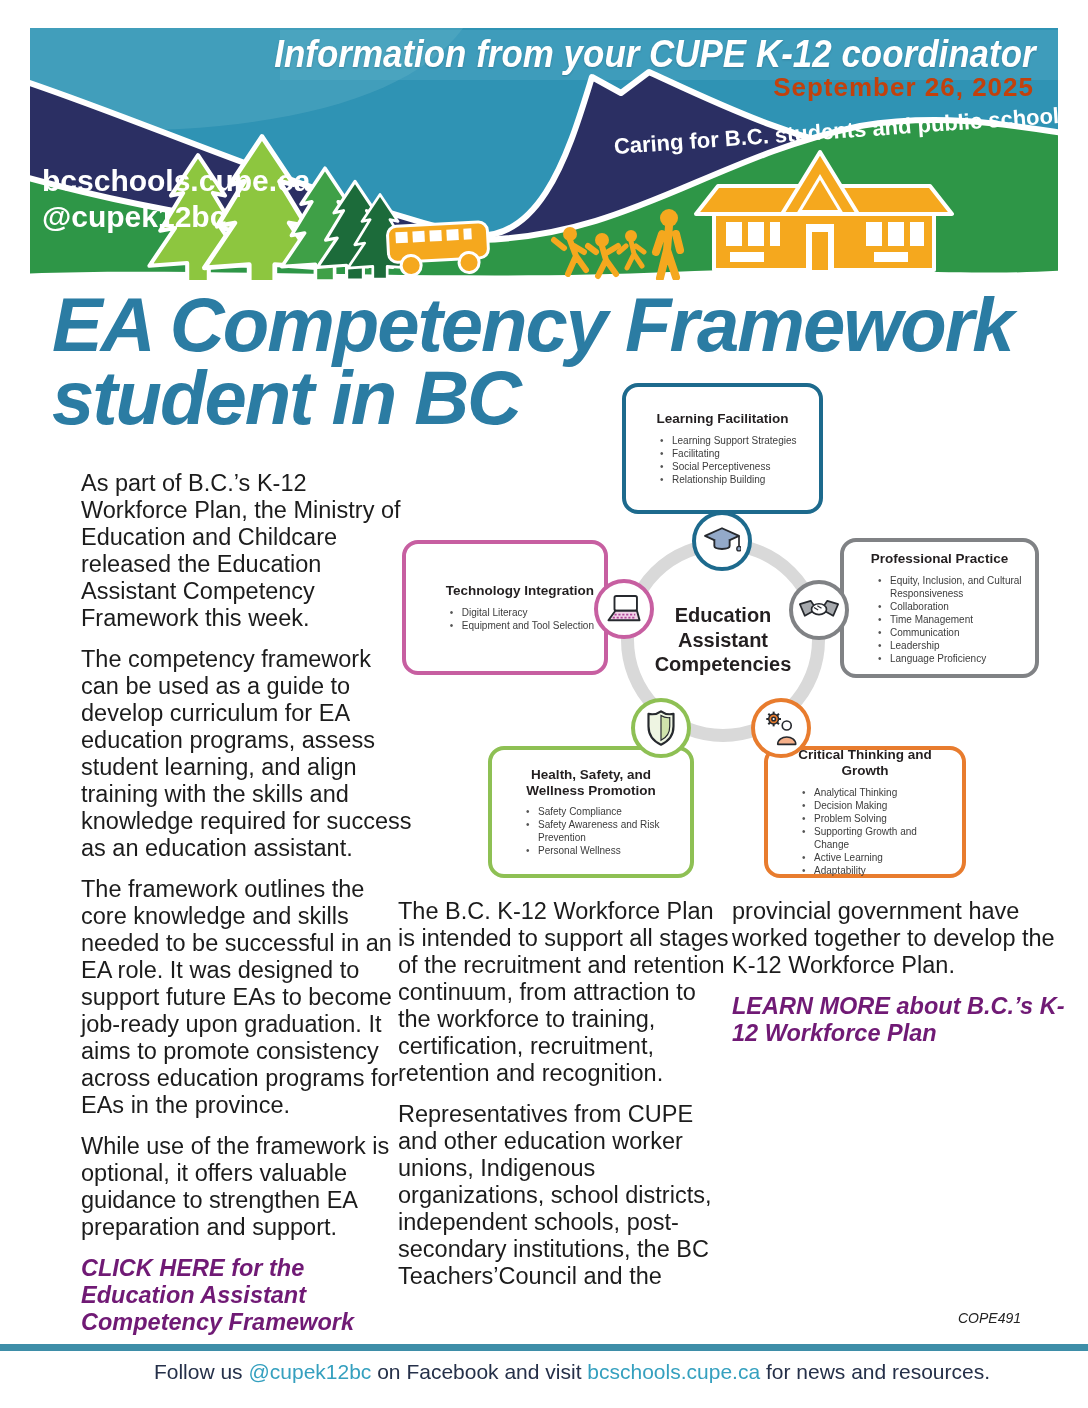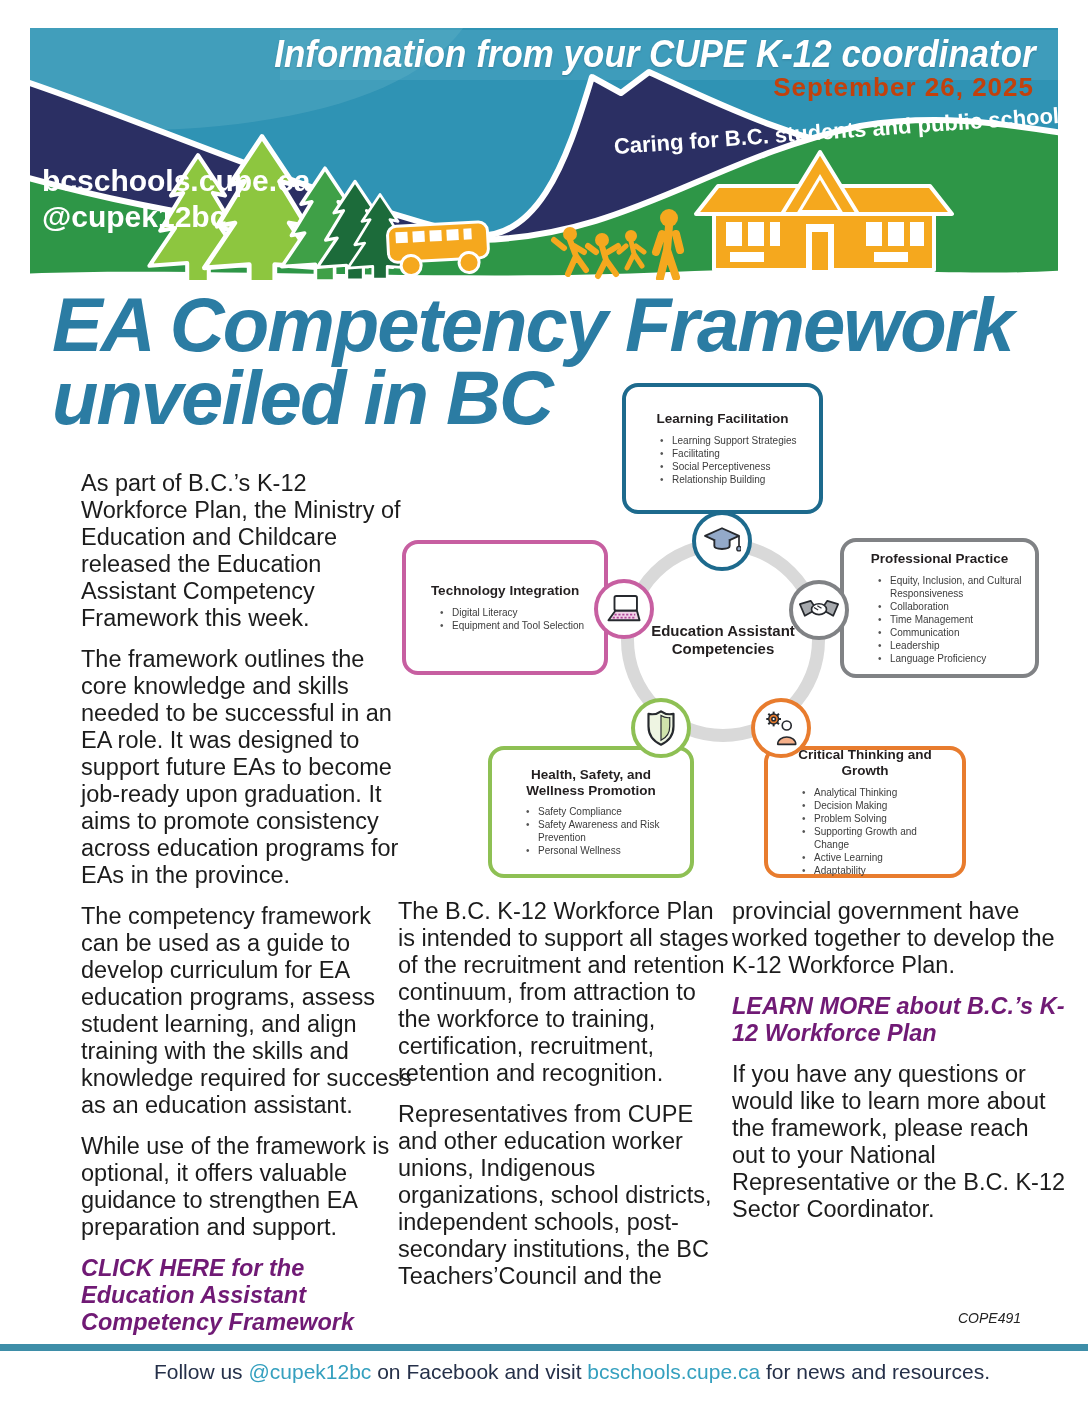--- a/index.html
+++ b/index.html
@@ -22,31 +22,31 @@
 
   
   .headline{position:absolute;left:52px;top:288px;width:1000px;
     font-size:76px;line-height:73px;font-weight:bold;font-style:italic;
     color:#2b7ca3;letter-spacing:-2px;}
 
   
   .diagram{position:absolute;left:0;top:0;width:1088px;height:1408px;pointer-events:none;}
   .ring{position:absolute;left:621px;top:538px;width:178px;height:178px;border-radius:50%;
     border:13px solid #d9d9d9;background:#fff;display:flex;align-items:center;justify-content:center;}
-  .ring-label{width:150px;text-align:center;font-weight:bold;font-size:15px;
+  .ring-label{width:150px;text-align:center;font-weight:bold;font-size:20px;
     line-height:1.22;color:#231f20;}
   .cbox{position:absolute;background:#fff;border:4px solid #888;border-radius:16px;
     display:flex;flex-direction:column;justify-content:center;padding:6px 6px;box-sizing:border-box;}
   .cbox h3{margin:0 4px 7px;font-size:13.5px;line-height:1.15;text-align:center;color:#231f20;}
   .cbox ul{list-style:none;margin:0;padding:0 4px 0 28px;}
   .cbox li{position:relative;padding-left:12px;font-size:10px;line-height:13px;color:#3c3c3c;}
   .cbox li::before{content:"\2022";position:absolute;left:0;top:0;color:#555;}
   .box-learning{left:622px;top:383px;width:201px;height:131px;border-color:#1d6a8d;}
   .box-professional{left:840px;top:538px;width:199px;height:140px;border-color:#808285;}
-  .box-technology{left:402px;top:540px;width:206px;height:135px;border-color:#c75fa1;}
+  .box-technology{left:402px;top:540px;width:206px;height:135px;border-color:#c75fa1;align-items:flex-end;}
   .box-health{left:488px;top:746px;width:206px;height:132px;border-color:#8ec054;}
   .box-critical{left:764px;top:746px;width:202px;height:132px;border-color:#e87c2e;}
   .node{position:absolute;width:52px;height:52px;border-radius:50%;background:#fff;
     border:4px solid #888;display:flex;align-items:center;justify-content:center;}
   .node-grad{left:692px;top:511px;border-color:#1d6a8d;}
   .node-laptop{left:594px;top:579px;border-color:#c75fa1;}
   .node-hands{left:789px;top:580px;border-color:#808285;}
   .node-shield{left:631px;top:698px;border-color:#8ec054;}
   .node-person{left:751px;top:698px;border-color:#e87c2e;}
 
@@ -136,21 +136,21 @@
   </svg>
   <div class="banner-title">Information from your CUPE K-12 coordinator</div>
   <div class="banner-date">September 26, 2025</div>
   <div class="banner-tagline">Caring for B.C. students and public schools</div>
   <div class="banner-site">bcschools.cupe.ca</div>
   <div class="banner-handle">@cupek12bc</div>
 </div>
 
 <div class="headline">
   <div>EA Competency Framework</div>
-  <div>unveiled in BC</div>
+  <div>student in BC</div>
 </div>
 
 <div class="diagram">
 
   <div class="ring">
     <div class="ring-label">Education Assistant Competencies</div>
   </div>
 
   <div class="cbox box-learning">
     <h3>Learning Facilitation</h3>
@@ -255,35 +255,34 @@
       </g>
       <circle cx="29" cy="19" r="5.5" fill="#ffffff" stroke="#26292e" stroke-width="2"></circle>
       <path d="M18,42 C18,30 40,30 40,42 Z" fill="#f6b08a" stroke="#26292e" stroke-width="2" stroke-linejoin="round"></path>
     </svg>
   </div>
 </div>
 
 <div class="col col-left">
   <div>
       <p>As part of B.C.’s K-12 Workforce Plan, the Ministry of Education and Childcare released the Education Assistant Competency Framework this week.</p>
+      <p>The competency framework can be used as a guide to develop curriculum for EA education programs, assess student learning, and align training with the skills and knowledge required for success as an education assistant.</p>
       <p>The framework outlines the core knowledge and skills needed to be successful in an EA role. It was designed to support future EAs to become job-ready upon graduation. It aims to promote consistency across education programs for EAs in the province.</p>
-      <p>The competency framework can be used as a guide to develop curriculum for EA education programs, assess student learning, and align training with the skills and knowledge required for success as an education assistant.</p>
       <p>While use of the framework is optional, it offers valuable guidance to strengthen EA preparation and support.</p>
     </div>
   <p class="doclink">CLICK HERE for the Education Assistant Competency Framework</p>
 </div>
 
 <div class="col col-mid">
   <div>
       <p>The B.C. K-12 Workforce Plan is intended to support all stages of the recruitment and retention continuum, from attraction to the workforce to training, certification, recruitment, retention and recognition.</p>
       <p>Representatives from CUPE and other education worker unions, Indigenous organizations, school districts, independent schools, post-secondary institutions, the BC Teachers’Council and the</p>
     </div>
 </div>
 
 <div class="col col-right">
   <p>provincial government have worked together to develop the K-12 Workforce Plan.</p>
   <p class="doclink">LEARN MORE about B.C.’s K-12 Workforce Plan</p>
-  <p>If you have any questions or would like to learn more about the framework, please reach out to your National Representative or the B.C. K-12 Sector Coordinator.</p>
 </div>
 
 <div class="footer-rule"></div>
 <div class="footer-text"><span>Follow us </span><span class="flink">@cupek12bc</span><span> on Facebook and visit </span><span class="flink">bcschools.cupe.ca</span><span> for news and resources.</span></div>
 <div class="cope">COPE491</div>
 
 </body></html>

